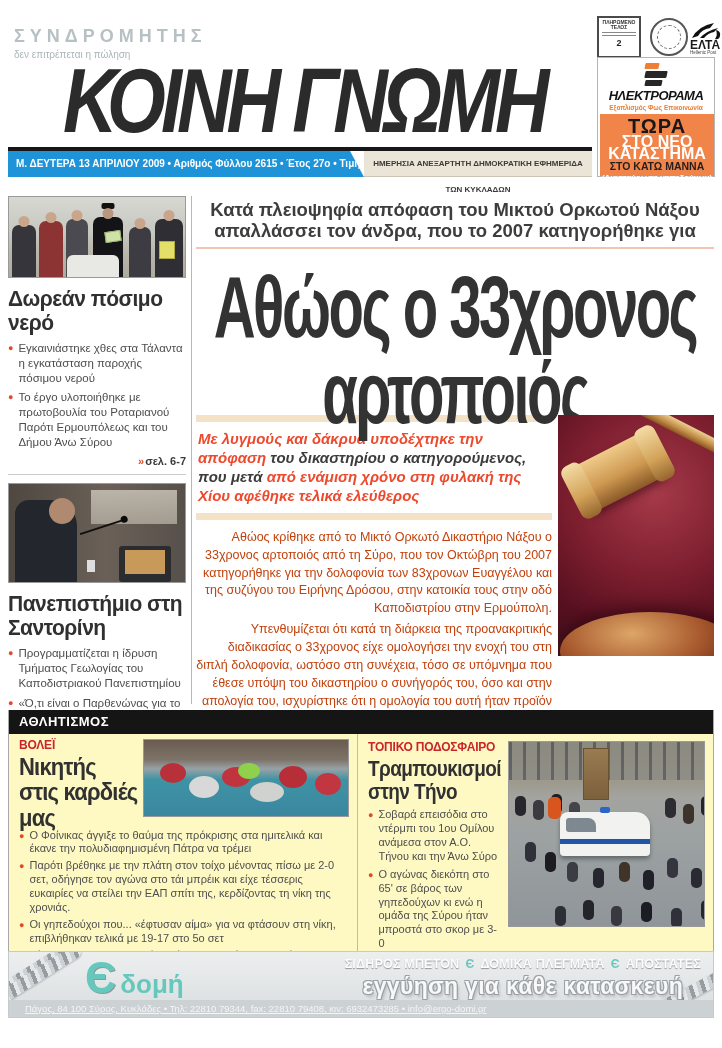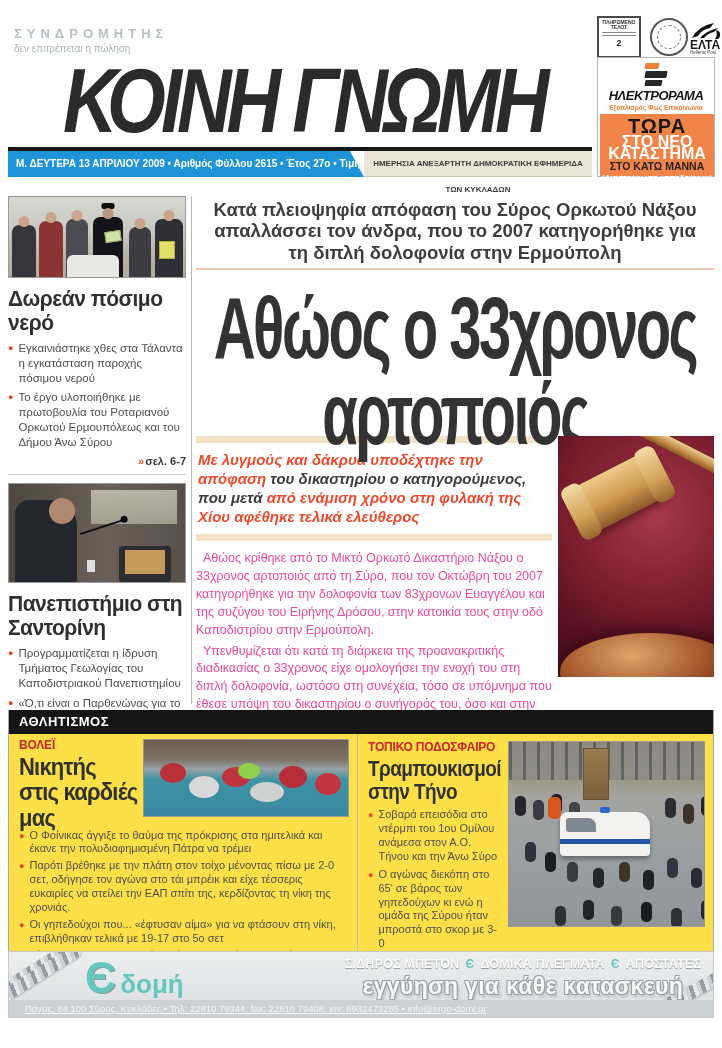--- a/index.html
+++ b/index.html
@@ -5,21 +5,21 @@
   * { margin:0; padding:0; box-sizing:border-box; }
   html,body { background:#ffffff; }
   .page {
     position:relative; width:722px; height:1048px; margin:0 auto;
     background:#ffffff; overflow:hidden;
     font-family:"Liberation Sans", sans-serif; color:#333;
   }
 
   
   .subscriber { position:absolute; left:14px; top:26px; }
-  .subscriber .t { font-size:13px; font-weight:700; letter-spacing:5px; color:#b7c1c3;text-align:right; }
+  .subscriber .t { font-size:18px; font-weight:700; letter-spacing:5px; color:#b7c1c3;text-align:right; }
   .subscriber .n { font-size:10px; color:#aab6b8; margin-top:2px; }
 
   .stamp-box { position:absolute; left:597px; top:16px; width:44px; height:42px;
     border:2px solid #4a4a4a; background:#fff; text-align:center; padding-top:2px; }
   .stamp-box .l1 { font-size:5px; font-weight:700; color:#333; line-height:5px; }
   .stamp-box .rule { height:1px; background:#888; margin:2px 3px; }
   .stamp-box .num { font-size:9px; font-weight:700; color:#222; }
   .stamp-round { position:absolute; left:650px; top:18px; width:38px; height:38px;
     border:2px solid #555; border-radius:50%; background:#fff; }
   .stamp-round::before { content:""; position:absolute; inset:5px; border:1px dashed #777; border-radius:50%; }
@@ -116,21 +116,21 @@
   .kicker-rule { border-top:2px solid #f3c4b4; margin-top:5px; }
   .headline { text-align:center; font-weight:800; color:#333333; font-size:58px;
     line-height:0.98; letter-spacing:-2.5px; margin-top:16px;
     transform:scaleY(1.5); transform-origin:center top; }
   .lead-row { display:flex; margin-top:36px; }
   .lead-col { width:356px; }
   .lead-box { border-top:7px solid #f3e2c6; border-bottom:7px solid #f3e2c6;
     padding:7px 2px 8px; font-size:15px; font-style:italic; font-weight:700; line-height:1.27; }
   .lead-box .red { color:#ed4a2d; }
   .lead-box .dark { color:#3c3c3c; }
-  .body-text { margin-top:9px; font-size:12.5px; color:#ec4899; line-height:1.43; }
+  .body-text { margin-top:9px; font-size:12.5px; color:#c2410c; line-height:1.43;text-align:right; }
   .body-text p { text-indent:7px; margin-bottom:3px; }
   .main .pageref { margin-top:2px; }
 
   
   .gavel { width:156px; height:241px; margin-left:6px; position:relative; overflow:hidden;
     background:radial-gradient(circle at 62% 32%, #a63a4a 0%, #7c1e2e 45%, #571020 75%, #40101c 100%); }
   .gavel .handle { position:absolute; left:66px; top:8px; width:118px; height:13px;
     background:linear-gradient(#eccf92,#c08a44 60%,#8a5524); border-radius:7px; transform:rotate(27deg); }
   .gavel .headp { position:absolute; left:14px; top:32px; width:92px; height:50px;
     background:linear-gradient(180deg,#efcb8a 0%,#cf9a52 55%,#8a5a28 100%);
@@ -138,21 +138,21 @@
   .gavel .headp::before, .gavel .headp::after { content:""; position:absolute; top:-4px; width:22px; height:58px;
     background:linear-gradient(180deg,#f4dca6,#d2a258 60%,#95652f); border-radius:8px; }
   .gavel .headp::before { left:-6px; }
   .gavel .headp::after { right:-6px; }
   .gavel .base { position:absolute; right:-26px; bottom:-34px; width:180px; height:78px;
     border-radius:50%; background:radial-gradient(ellipse at 40% 28%, #dda668 0%, #a85a2e 45%, #6a2412 80%);
     box-shadow:0 -6px 14px rgba(30,0,8,.45); }
 
   
   .sports { position:absolute; left:8px; top:710px; width:706px; border:1px solid #a8a8a8; border-top:none;
-    background:#fde047; }
+    background:#fef9c3; }
   .sports-bar { height:24px; background:#151515; color:#fff; font-size:13px; font-weight:700;
     line-height:24px; padding-left:10px; letter-spacing:0.5px; }
   .sports-body { display:flex; }
   .col-volley { width:348px; padding:5px 8px 6px 10px; }
   .sports-vd { width:1px; background:#bbbbbb; }
   .col-foot { flex:1; padding:7px 8px 6px 10px; display:flex; }
   .v-head { display:flex; }
   .v-text { width:120px; flex:none; }
   .s-kicker { color:#c9252c; font-size:12px; font-weight:800; line-height:1.1; letter-spacing:-0.2px; }
   .v-title { font-size:22px; font-weight:800; color:#313131; line-height:1.02; letter-spacing:-0.8px;
@@ -306,21 +306,21 @@
       <div class="bag"></div>
     </div>
     <div class="s-title">Δωρεάν πόσιμο νερό</div>
     <div class="bullets">
       <div class="bullet">
         <span class="dot">●</span>
         <span>Εγκαινιάστηκε χθες στα Τάλαντα η εγκατάσταση παροχής πόσιμου νερού</span>
       </div>
       <div class="bullet">
         <span class="dot">●</span>
-        <span>Το έργο υλοποιήθηκε με πρωτοβουλία του Ροταριανού Ορκωτού Ερμουπόλεως και του Δήμου Άνω Σύρου</span>
+        <span>Το έργο υλοποιήθηκε με πρωτοβουλία του Ροταριανού Παρότι Ερμουπόλεως και του Δήμου Άνω Σύρου</span>
       </div>
     </div>
     <div class="pageref">
       <span class="arr">»</span><span>σελ. 6-7</span>
     </div>
 
     <div class="s-div"></div>
 
     <div class="s-photo ph2">
       <div class="win"></div>
@@ -340,23 +340,22 @@
         <span>«Ό,τι είναι ο Παρθενώνας για το ανθρώπινο πνεύμα, είναι η Σαντορίνη για την παγκόσμια γεωλογική ιστορία» είπε ο καθηγητής Δ. Παπανικολάου.</span>
       </div>
     </div>
     <div class="pageref">
       <span class="arr">»</span><span>σελ. 10</span>
     </div>
   </div>
 
   <div class="main">
     <div class="kicker">
-      <div>Κατά πλειοψηφία απόφαση του Σύρος Ορκωτού Νάξου</div>
+      <div>Κατά πλειοψηφία απόφαση του Μικτού Ορκωτού Νάξου</div>
       <div>απαλλάσσει τον άνδρα, που το 2007 κατηγορήθηκε για</div>
-      <div>τη διπλή δολοφονία στην Ερμούπολη</div>
     </div>
     <div class="kicker-rule"></div>
     <div class="headline">
       <div>Αθώος ο 33χρονος</div>
       <div>αρτοποιός</div>
     </div>
     <div class="lead-row">
       <div class="lead-col">
         <div class="lead-box">
           <span class="red">Με λυγμούς και δάκρυα υποδέχτηκε την απόφαση</span><span class="dark"> του δικαστηρίου ο κατηγορούμενος, που μετά </span><span class="red">από ενάμιση χρόνο στη φυλακή της Χίου αφέθηκε τελικά ελεύθερος</span>

